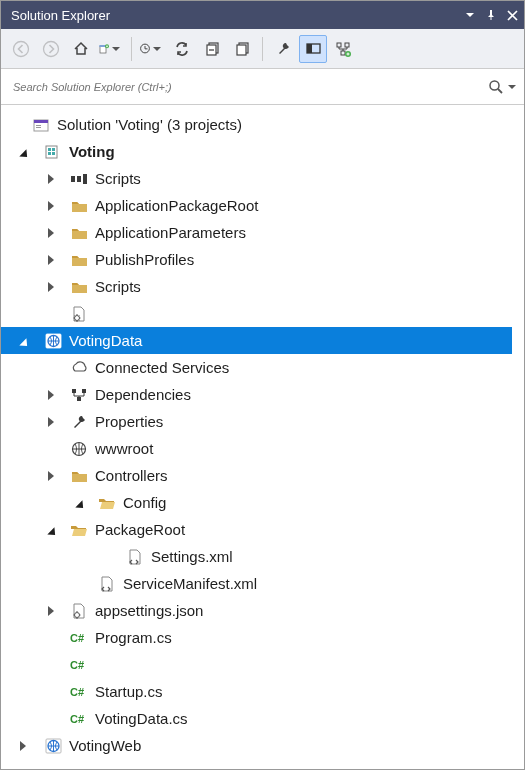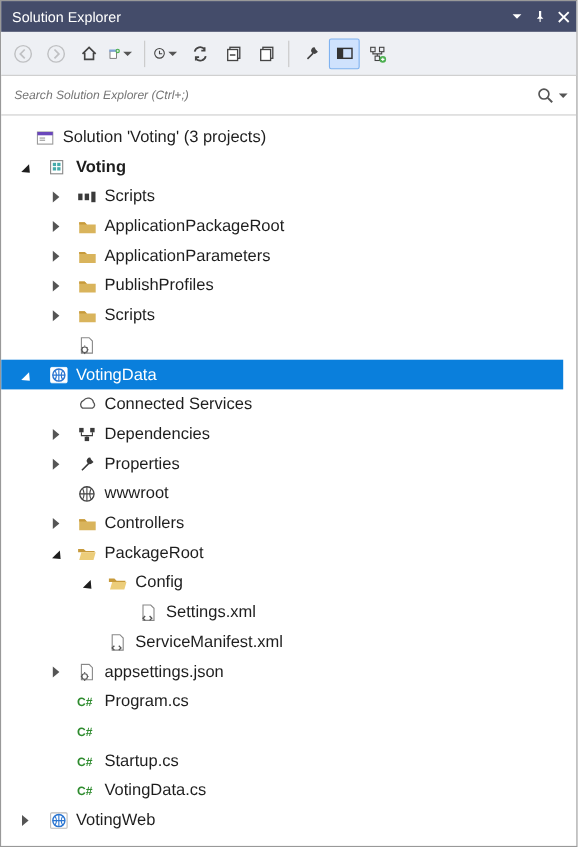--- a/index.html
+++ b/index.html
@@ -443,43 +443,43 @@
       <svg width="17" height="14" viewBox="0 0 17 14">
           <path class="folder" d="M1 3h5l2 2h8v8H1z"></path>
           <path fill="#c79a3b" d="M1 3h5l2 2H1z"></path>
         </svg>
     </span>
     <span>Controllers</span>
   </div>
 
   <div class="row">
     <span class="indent"></span>
+      <span class="indent"></span>
     <span class="arrow down"></span>
     <span class="indent" style="width:10px;flex:0 0 10px"></span>
     <span class="ico">
       <svg width="18" height="14" viewBox="0 0 18 14">
           <path fill="#c79a3b" d="M1 3h5l2 2h8v1H1z"></path>
           <path class="folder-o" d="M2 13L4 6h13l-2 7z"></path>
         </svg>
     </span>
-    <span>PackageRoot</span>
-  </div>
-
-  <div class="row">
-    <span class="indent"></span>
-      <span class="indent"></span>
+    <span>Config</span>
+  </div>
+
+  <div class="row">
+    <span class="indent"></span>
     <span class="arrow down"></span>
     <span class="indent" style="width:10px;flex:0 0 10px"></span>
     <span class="ico">
       <svg width="18" height="14" viewBox="0 0 18 14">
           <path fill="#c79a3b" d="M1 3h5l2 2h8v1H1z"></path>
           <path class="folder-o" d="M2 13L4 6h13l-2 7z"></path>
         </svg>
     </span>
-    <span>Config</span>
+    <span>PackageRoot</span>
   </div>
 
   <div class="row">
     <span class="indent"></span>
       <span class="indent"></span>
       <span class="indent"></span>
     <span class="arrow none"></span>
     <span class="indent" style="width:10px;flex:0 0 10px"></span>
     <span class="ico">
       <svg width="16" height="16" viewBox="0 0 16 16">

